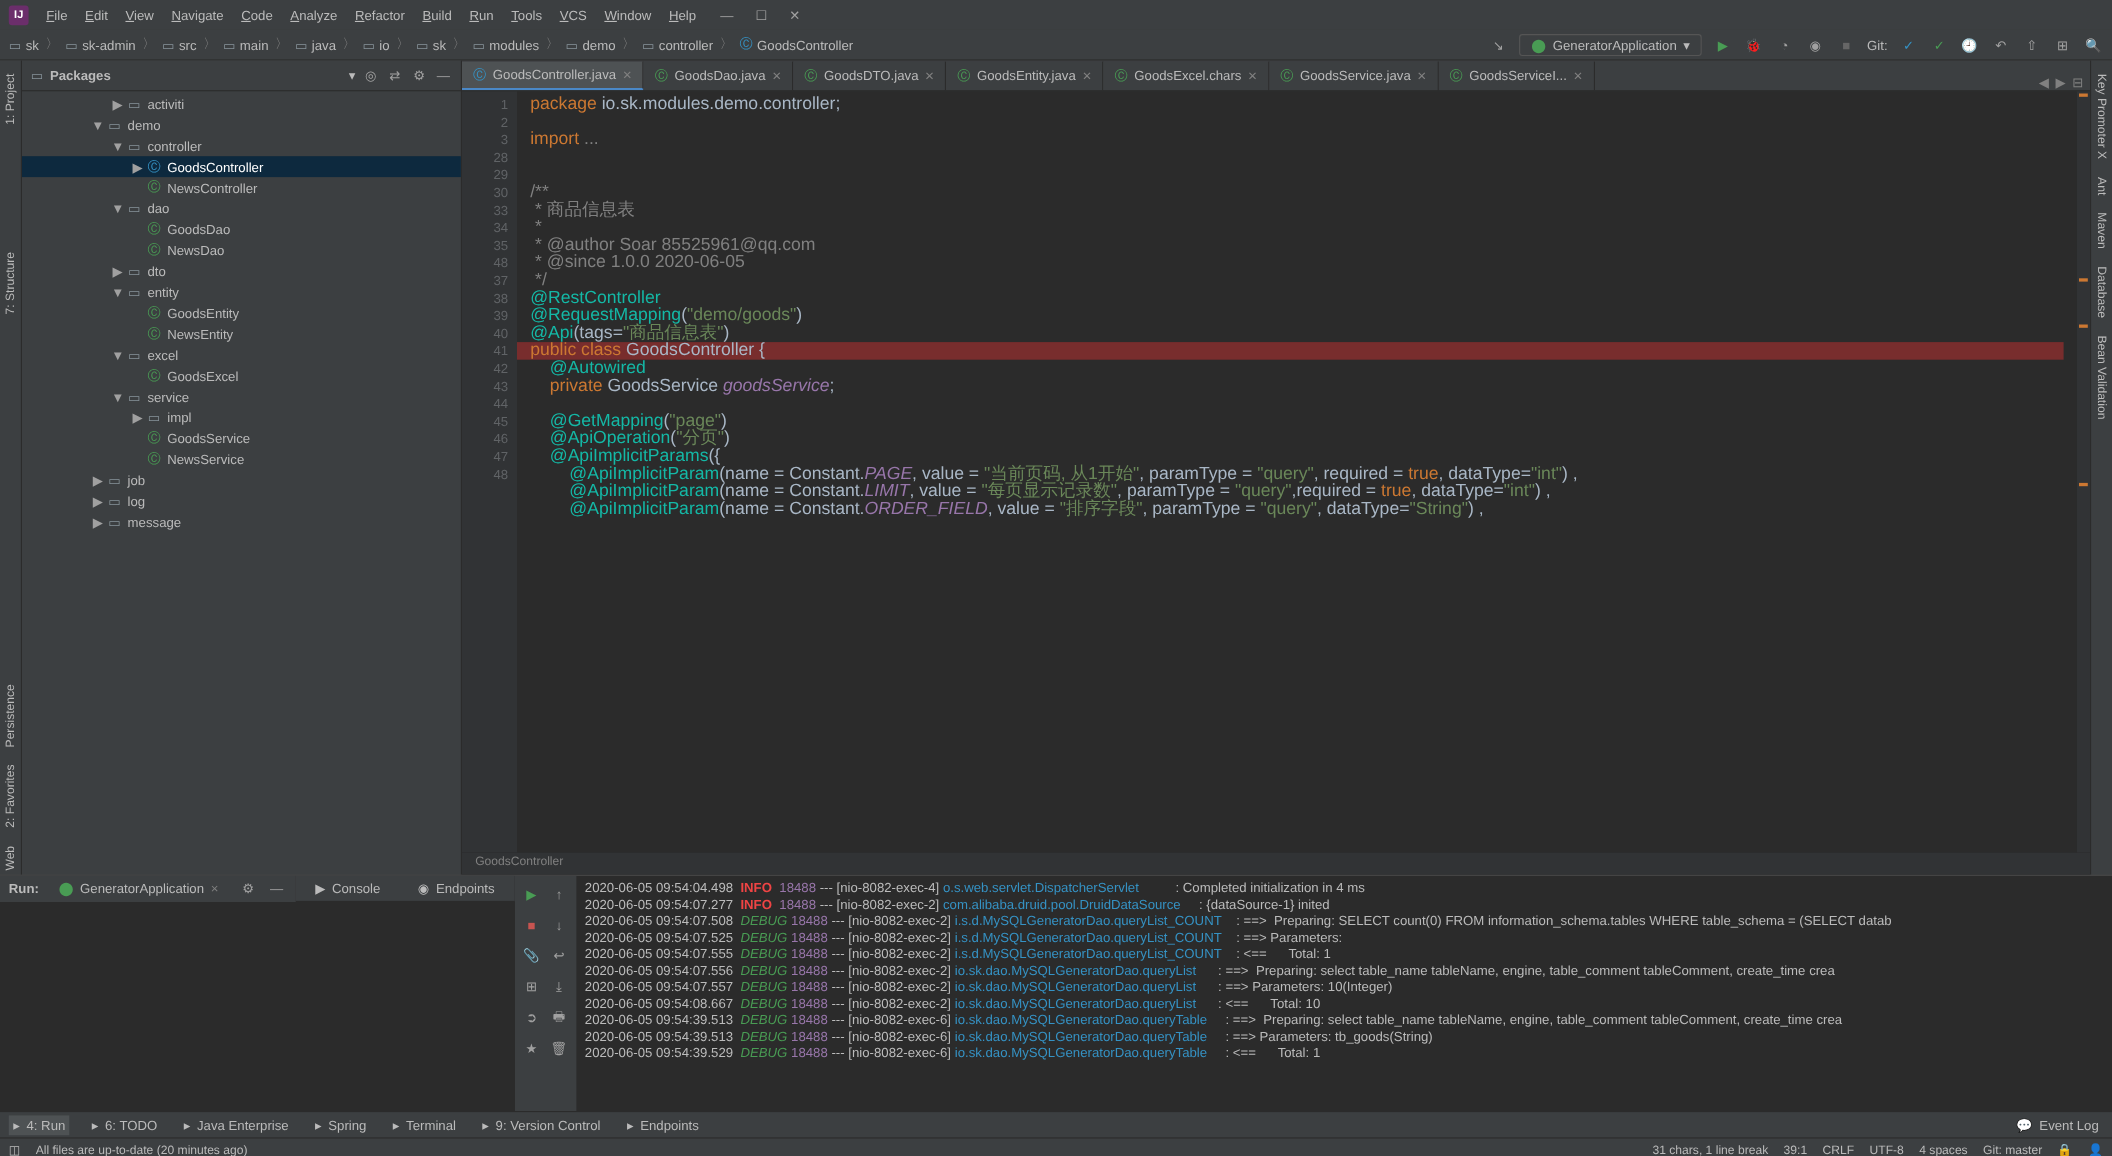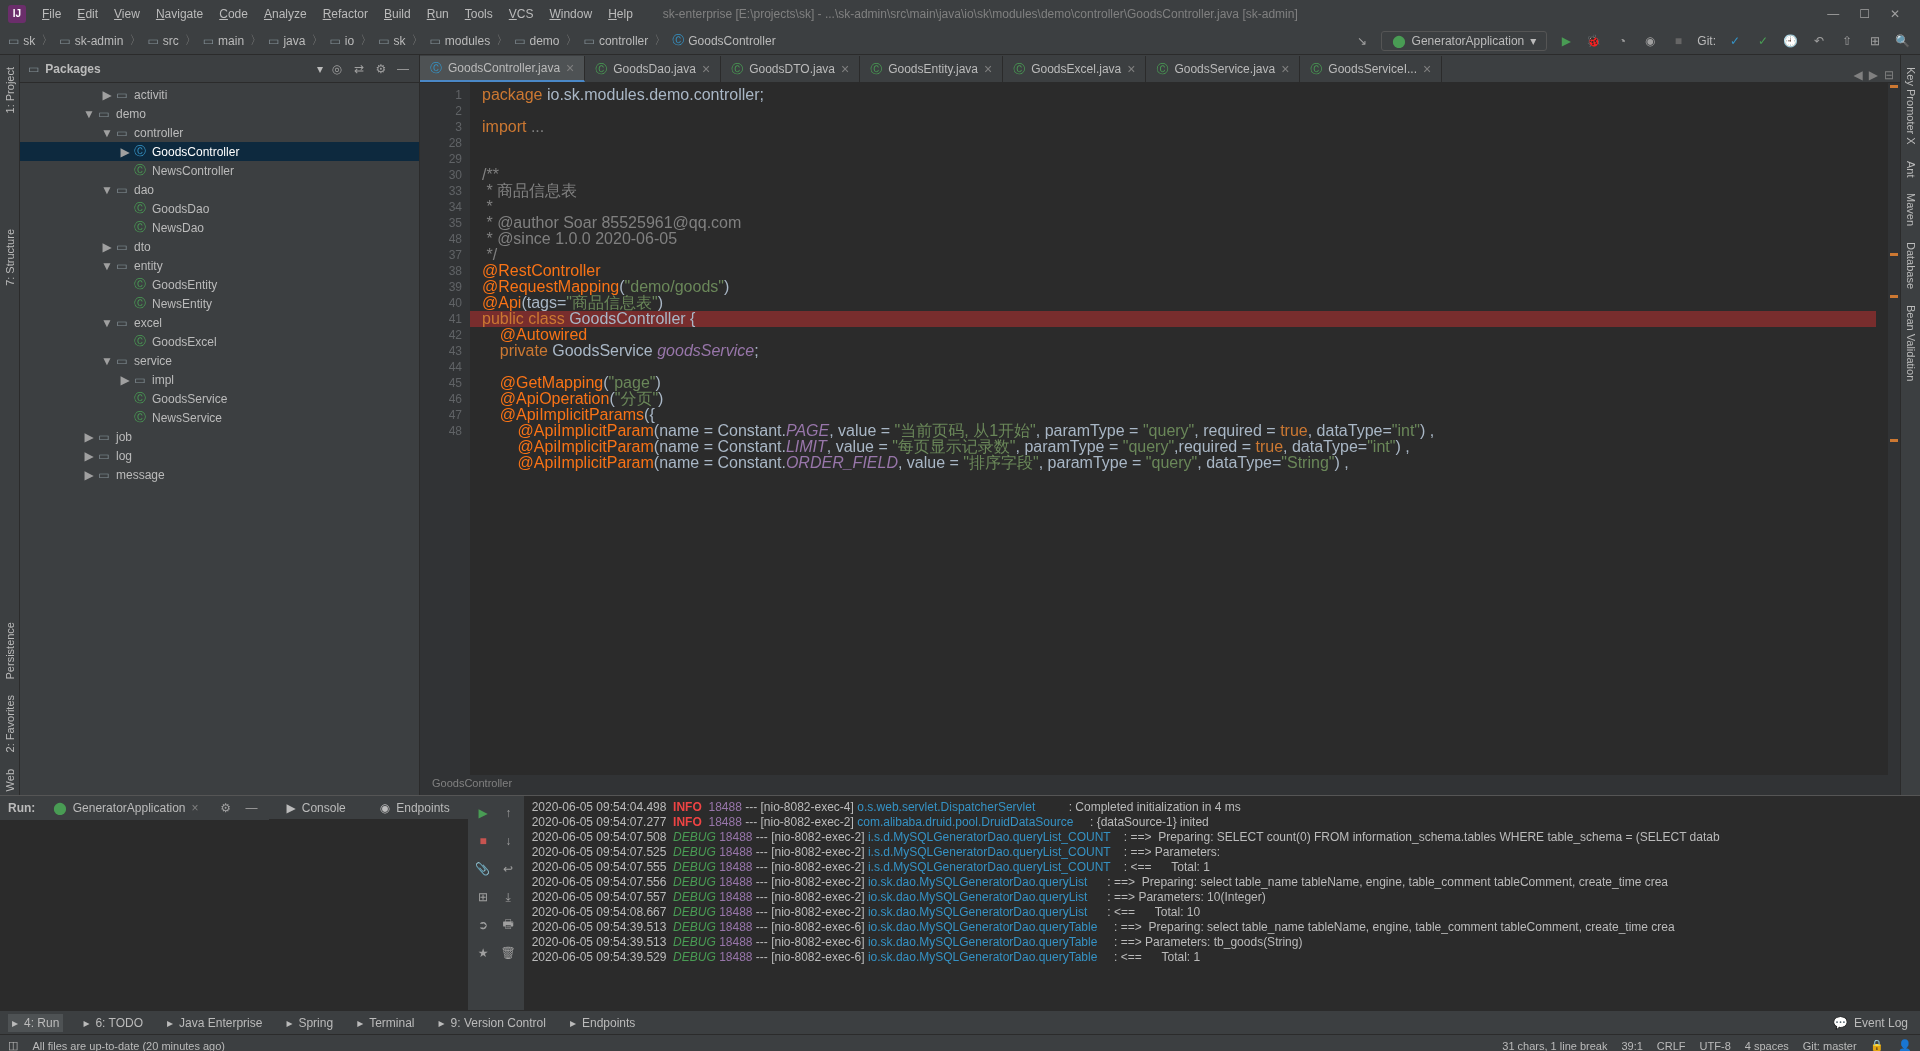--- a/index.html
+++ b/index.html
@@ -43,21 +43,21 @@
 .editor-tab { height:26px; padding:0 10px; display:flex; align-items:center; gap:6px; border-right:1px solid #2b2b2b; cursor:pointer; background:#3c3f41;}
 .editor-tab.active { background:#4e5254; border-bottom:2px solid #4a88c7; }
 .editor-tab .close { color:#808080; font-size:14px; }
 .editor-tab .ticon.green { color:#499c54; }
 .editor-tab .ticon.blue { color:#3592c4; }
 .editor-content { flex:1; display:flex; overflow:hidden; position:relative;}
 .gutter { width:50px; background:#313335; text-align:right; padding-right:8px; color:#606366; font-family:Consolas,monospace; font-size:12px; line-height:16px; padding-top:4px;}
 .code { flex:1; background:#2b2b2b; font-family:Consolas,monospace; font-size:16px; line-height:16px; padding-top:4px; padding-left:12px; white-space:pre; color:#a9b7c6; overflow:hidden;}
 .code .kw { color:#cc7832; }
 .code .str { color:#6a8759; }
-.code .anno { color:#f97316; }
+.code .anno { color:#14b8a6; }
 .code .cmt { color:#808080; }
 .code .tag { color:#808080; }
 .code .field { color:#9876aa; font-style:italic;}
 .code .hl-line { background:#782d2d; display:inline-block; width:100%; margin-left:-12px; padding-left:12px;}
 .marker-strip { width:12px; background:#313335; position:relative;}
 .marker-strip .m { position:absolute; width:8px; height:3px; left:2px;}
 .breadcrumb-strip { height:20px; background:#313335; color:#808080; padding:2px 12px; font-size:11px;}
 .run-panel { height:215px; background:#2b2b2b; border-top:1px solid #555; display:flex; flex-direction:row; }
 .run-header { height:24px; background:#3c3f41; display:flex; align-items:center; padding:0 8px; gap:8px;}
 .run-tab { padding:2px 10px; display:flex; align-items:center; gap:6px; cursor:pointer;}
@@ -96,21 +96,20 @@
       <div class="menu-item"><u>C</u>ode</div>
       <div class="menu-item"><u>A</u>nalyze</div>
       <div class="menu-item"><u>R</u>efactor</div>
       <div class="menu-item"><u>B</u>uild</div>
       <div class="menu-item"><u>R</u>un</div>
       <div class="menu-item"><u>T</u>ools</div>
       <div class="menu-item"><u>V</u>CS</div>
       <div class="menu-item"><u>W</u>indow</div>
       <div class="menu-item"><u>H</u>elp</div>
     </div>
-  <div class="right-text">sk-enterprise [E:\projects\sk] - ...\sk-admin\src\main\java\io\sk\modules\demo\controller\GoodsController.java [sk-admin]</div>
   <div class="win-controls">
     <span>—</span>
     <span>☐</span>
     <span>✕</span>
   </div>
 </div>
 
 <div class="toolbar">
   <div class="breadcrumb" id="breadcrumb">
       <span class="bc-item"><span class="folder-icon">▭</span> sk</span>
@@ -303,21 +302,21 @@
           <span>GoodsDTO.java</span>
           <span class="close">×</span>
         </div>
         <div class="editor-tab">
           <span class="ticon green">Ⓒ</span>
           <span>GoodsEntity.java</span>
           <span class="close">×</span>
         </div>
         <div class="editor-tab">
           <span class="ticon green">Ⓒ</span>
-          <span>GoodsExcel.java</span>
+          <span>GoodsExcel.chars</span>
           <span class="close">×</span>
         </div>
         <div class="editor-tab">
           <span class="ticon green">Ⓒ</span>
           <span>GoodsService.java</span>
           <span class="close">×</span>
         </div>
         <div class="editor-tab">
           <span class="ticon green">Ⓒ</span>
           <span>GoodsServiceI...</span>

